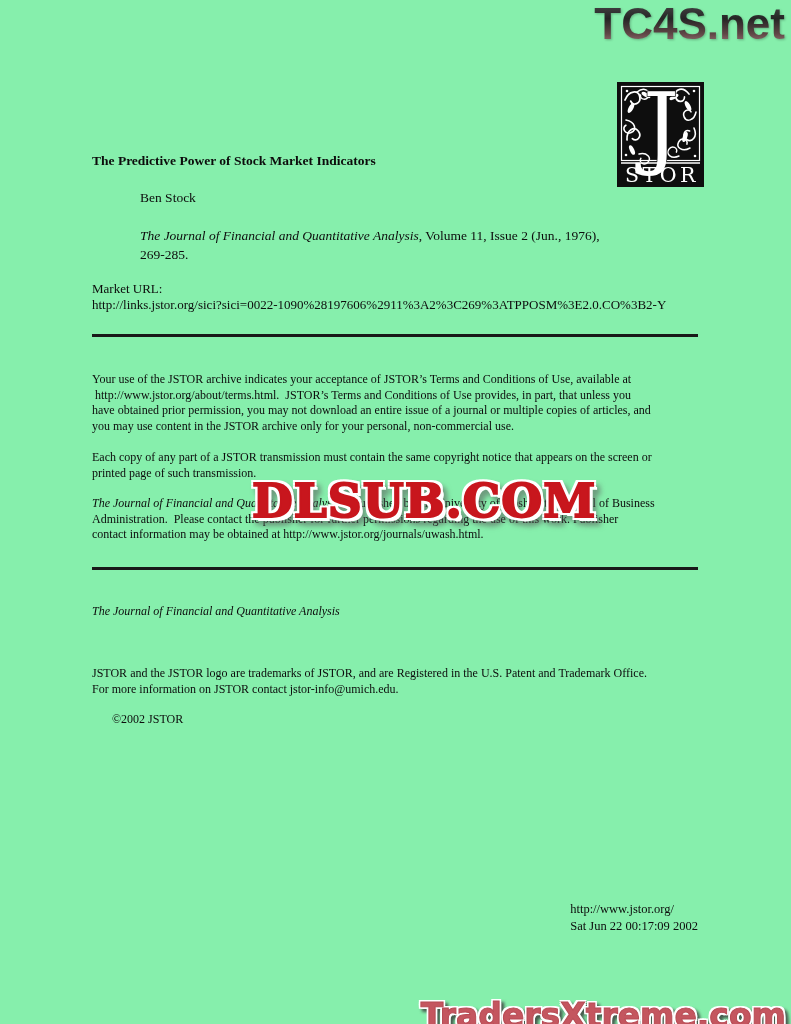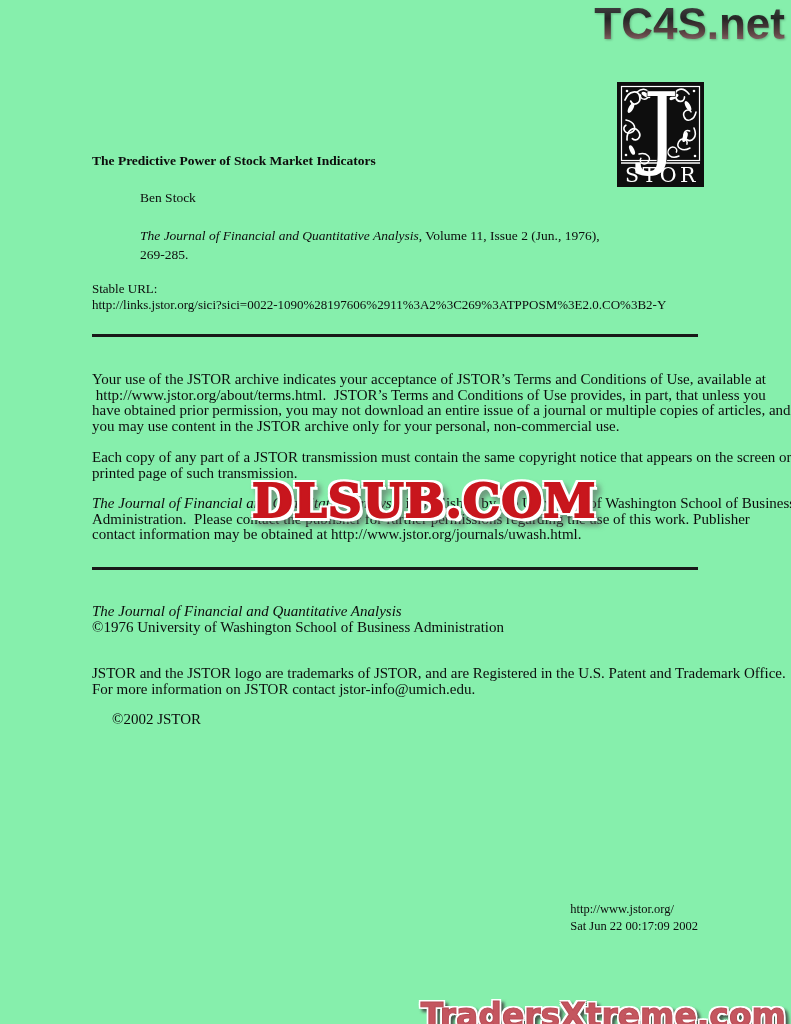--- a/index.html
+++ b/index.html
@@ -20,21 +20,21 @@
   .author{position:absolute;left:140px;top:190px;font-size:13.5px;white-space:pre;}
   .citation{position:absolute;left:140px;top:226px;font-size:13.5px;line-height:19px;white-space:pre;}
   .citation .it{font-style:italic;}
 
   .stable{position:absolute;left:92px;top:281px;font-size:13px;line-height:16px;white-space:pre;}
 
   .rule{position:absolute;left:92px;width:606px;height:2.5px;background:#191919;}
   .rule1{top:334px;}
   .rule2{top:567px;}
 
-  .body-block{position:absolute;left:92px;font-size:15px;line-height:15.7px;white-space:pre;}
+  .body-block{position:absolute;left:92px;font-size:12px;line-height:15.7px;white-space:pre;}
   .para1{top:372px;}
   .para2{top:450px;}
   .para3{top:496px;}
   .it{font-style:italic;}
 
   .jrnl-copy{top:604px;}
   .trademark{top:666px;}
   .c2002{top:712px;margin-left:20px;}
 
   .footer{position:absolute;right:93px;top:901px;font-size:12.5px;line-height:16.5px;
@@ -102,40 +102,40 @@
       <text x="45" y="100" text-anchor="middle" font-family="DejaVu Serif, serif" font-size="20.5" letter-spacing="3.5" fill="#ffffff">STOR</text>
     </svg>
   </div>
 
   <div class="title">The Predictive Power of Stock Market Indicators</div>
   <div class="author">Ben Stock</div>
 
   <div class="citation"><span class="it">The Journal of Financial and Quantitative Analysis</span><span>, Volume 11, Issue 2 (Jun., 1976),
 269-285.</span></div>
 
-  <div class="stable"><span>Stable URL:</span><br><span>http://links.jstor.org/sici?sici=0022-1090%28197606%2911%3A2%3C269%3ATPPOSM%3E2.0.CO%3B2-Y</span></div>
+  <div class="stable"><span>Market URL:</span><br><span>http://links.jstor.org/sici?sici=0022-1090%28197606%2911%3A2%3C269%3ATPPOSM%3E2.0.CO%3B2-Y</span></div>
 
   <div class="rule rule1"></div>
 
   <div class="body-block para1">Your use of the JSTOR archive indicates your acceptance of JSTOR’s Terms and Conditions of Use, available at
  http://www.jstor.org/about/terms.html.  JSTOR’s Terms and Conditions of Use provides, in part, that unless you
 have obtained prior permission, you may not download an entire issue of a journal or multiple copies of articles, and
 you may use content in the JSTOR archive only for your personal, non-commercial use.</div>
   <div class="body-block para2">Each copy of any part of a JSTOR transmission must contain the same copyright notice that appears on the screen or
 printed page of such transmission.</div>
 
   <div class="body-block para3"><span class="it">The Journal of Financial and Quantitative Analysis</span><span> is published by the University of Washington School of Business
 Administration.  Please contact the publisher for further permissions regarding the use of this work. Publisher
 contact information may be obtained at http://www.jstor.org/journals/uwash.html.</span></div>
 
   <div class="dlsub">DLSUB.COM</div>
 
   <div class="rule rule2"></div>
 
-  <div class="body-block jrnl-copy"><span class="it">The Journal of Financial and Quantitative Analysis</span><br><span>©1976 University of Washington School of Business Administration</span></div>
+  <div class="body-block jrnl-copy"><span class="it">The Journal of Financial and Quantitative Analysis</span><br></div>
 
   <div class="body-block trademark">JSTOR and the JSTOR logo are trademarks of JSTOR, and are Registered in the U.S. Patent and Trademark Office.
 For more information on JSTOR contact jstor-info@umich.edu.</div>
 
   <div class="body-block c2002">©2002 JSTOR</div>
 
   <div class="footer"><span>http://www.jstor.org/</span><br><span>Sat Jun 22 00:17:09 2002</span></div>
 
   <div class="traders">TradersXtreme.com</div>
 

